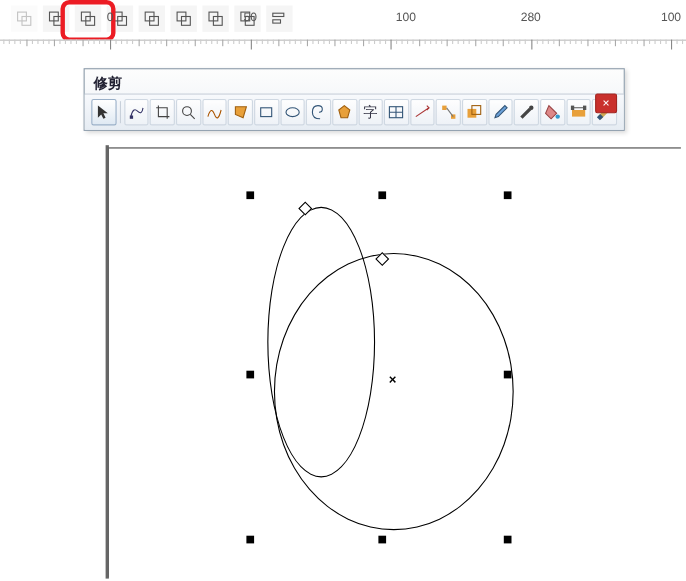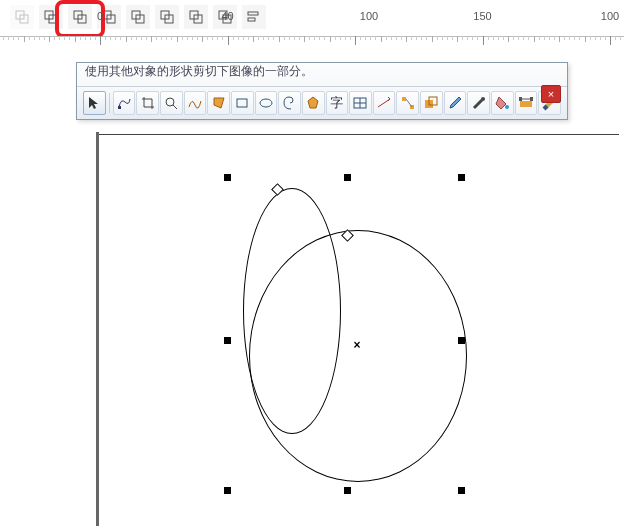--- a/index.html
+++ b/index.html
@@ -133,21 +133,21 @@
       <div class="tick-mid" style="left: 176.5px;"></div>
       <div class="tick-minor" style="left: 181.6px;"></div>
       <div class="tick-minor" style="left: 186.7px;"></div>
       <div class="tick-minor" style="left: 191.8px;"></div>
       <div class="tick-minor" style="left: 196.9px;"></div>
       <div class="tick-mid" style="left: 202px;"></div>
       <div class="tick-minor" style="left: 207.1px;"></div>
       <div class="tick-minor" style="left: 212.2px;"></div>
       <div class="tick-minor" style="left: 217.3px;"></div>
       <div class="tick-minor" style="left: 222.4px;"></div>
-      <div class="tick-label" style="left: 227.5px;">40</div>
+      <div class="tick-label" style="left: 227.5px;">50</div>
       <div class="tick-major" style="left: 227.5px;"></div>
       <div class="tick-minor" style="left: 232.6px;"></div>
       <div class="tick-minor" style="left: 237.7px;"></div>
       <div class="tick-minor" style="left: 242.8px;"></div>
       <div class="tick-minor" style="left: 247.9px;"></div>
       <div class="tick-mid" style="left: 253px;"></div>
       <div class="tick-minor" style="left: 258.1px;"></div>
       <div class="tick-minor" style="left: 263.2px;"></div>
       <div class="tick-minor" style="left: 268.3px;"></div>
       <div class="tick-minor" style="left: 273.4px;"></div>
@@ -185,21 +185,21 @@
       <div class="tick-mid" style="left: 431.5px;"></div>
       <div class="tick-minor" style="left: 436.6px;"></div>
       <div class="tick-minor" style="left: 441.7px;"></div>
       <div class="tick-minor" style="left: 446.8px;"></div>
       <div class="tick-minor" style="left: 451.9px;"></div>
       <div class="tick-mid" style="left: 457px;"></div>
       <div class="tick-minor" style="left: 462.1px;"></div>
       <div class="tick-minor" style="left: 467.2px;"></div>
       <div class="tick-minor" style="left: 472.3px;"></div>
       <div class="tick-minor" style="left: 477.4px;"></div>
-      <div class="tick-label" style="left: 482.5px;">150</div>
+      <div class="tick-label" style="left: 482.5px;">280</div>
       <div class="tick-major" style="left: 482.5px;"></div>
       <div class="tick-minor" style="left: 487.6px;"></div>
       <div class="tick-minor" style="left: 492.7px;"></div>
       <div class="tick-minor" style="left: 497.8px;"></div>
       <div class="tick-minor" style="left: 502.9px;"></div>
       <div class="tick-mid" style="left: 508px;"></div>
       <div class="tick-minor" style="left: 513.1px;"></div>
       <div class="tick-minor" style="left: 518.2px;"></div>
       <div class="tick-minor" style="left: 523.3px;"></div>
       <div class="tick-minor" style="left: 528.4px;"></div>
@@ -218,21 +218,23 @@
       <div class="tick-minor" style="left: 594.7px;"></div>
       <div class="tick-minor" style="left: 599.8px;"></div>
       <div class="tick-minor" style="left: 604.9px;"></div>
       <div class="tick-label" style="left: 610px;">100</div>
       <div class="tick-major" style="left: 610px;"></div>
       <div class="tick-minor" style="left: 615.1px;"></div>
       <div class="tick-minor" style="left: 620.2px;"></div>
     </div>
 
 <div class="tooltip-panel">
-  <div class="tooltip-desc">使用其他对象的形状剪切下图像的一部分。</div>
+  <div class="tooltip-head">
+    <span class="tooltip-title">修剪</span>
+  </div>
   <div class="tooltip-close">×</div>
   <div class="sub-toolbar" id="sub-toolbar">
         <div class="sub-btn sel">
           <svg width="16" height="16">
             <path d="M3 2 L3 13 L6 10 L8 14 L10 13 L8 9 L12 9 Z" fill="#333"></path>
           </svg>
         </div>
         <div class="sep"></div>
         <div class="sub-btn">
           <svg width="16" height="16">

